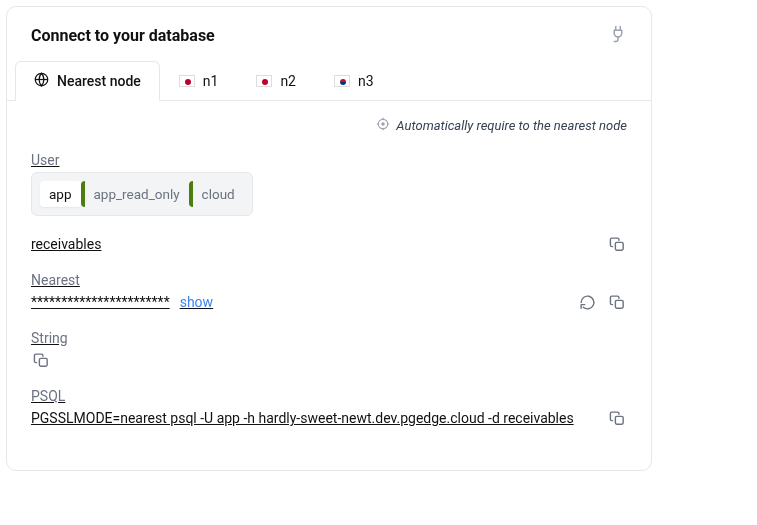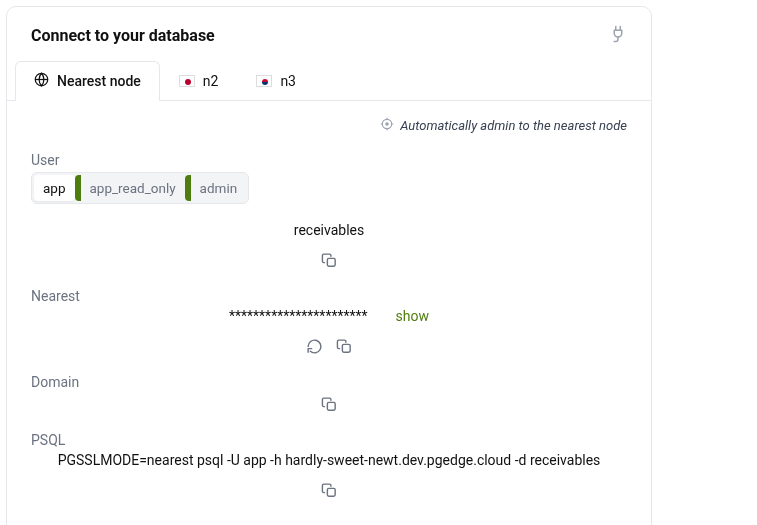--- a/index.html
+++ b/index.html
@@ -92,55 +92,55 @@
     font-style: italic;
     color: #374151;
     margin-bottom: 18px;
   }
   .autoroute .pin {
     color: #9ca3af;
     font-style: normal;
   }
   .field {
     margin-bottom: 18px;
+    text-decoration: underline;
   }
   .field-label {
     color: #6b7280;
     font-size: 14px;
     margin-bottom: 4px;
   }
   .field-row {
     display: flex;
     align-items: center;
     justify-content: space-between;
     gap: 12px;
-    flex-direction: column;
   }
   .field-value {
     font-size: 14px;
     color: #111;
     word-break: break-all;
   }
   .seg2 {
     display: inline-flex;
     border: 1px solid #e5e7eb;
     border-radius: 6px;
     background: #f3f4f6;
-    padding: 2px;
+    padding: 8px;
     gap: 0;
   }
   .seg2 .opt {
     padding: 5px 9px;
     font-size: 13.5px;
     color: #6b7280;
     cursor: pointer;
     border-radius: 4px;
   }
   .seg2 .opt + .opt {
-    border-left: 6px solid #4d7c0f;
+    border-left: 4px solid #4d7c0f;
   }
   .seg2 .opt.active {
     background: #fff;
     color: #111;
     box-shadow: 0 1px 2px rgba(0,0,0,0.06);
     border-left: none;
   }
   .row-actions {
     display: flex;
     gap: 10px;
@@ -149,24 +149,24 @@
   }
   .icon-btn {
     width: 20px; height: 20px;
     color: #6b7280;
     cursor: pointer;
     display: inline-flex;
     align-items: center;
     justify-content: center;
   }
   .show-link {
-    color: #4d7c0f;
+    color: #3b82f6;
     cursor: pointer;
     font-size: 14px;
-    margin-left: 28px;
+    margin-left: 10px;
   }
   .pw-row {
     display: flex;
     align-items: center;
   }
 </style>
 </head>
 <body>
 
 <div class="card">
@@ -189,47 +189,51 @@
         <svg width="15" height="15" viewBox="0 0 24 24" fill="none" stroke="currentColor" stroke-width="2">
             <circle cx="12" cy="12" r="10"></circle>
             <path d="M2 12h20"></path>
             <path d="M12 2a15 15 0 0 1 0 20a15 15 0 0 1 0-20z"></path>
           </svg>
       </span>
       <span>Nearest node</span>
     </div>
     <div class="tab">
       <span class="flag-jp"></span>
+      <span>n1</span>
+    </div>
+    <div class="tab">
+      <span class="flag-jp"></span>
       <span>n2</span>
     </div>
     <div class="tab">
       <span class="flag-kr"></span>
       <span>n3</span>
     </div>
   </div>
 
   <div class="tab-body">
 
     <div class="autoroute">
       <span class="pin">
         <svg width="14" height="14" viewBox="0 0 24 24" fill="none" stroke="currentColor" stroke-width="2" stroke-linecap="round">
             <circle cx="12" cy="12" r="8"></circle>
             <circle cx="12" cy="12" r="2" fill="currentColor"></circle>
             <path d="M12 2v2M12 20v2M2 12h2M20 12h2"></path>
           </svg>
       </span>
-      <span>Automatically admin to the nearest node</span>
+      <span>Automatically require to the nearest node</span>
     </div>
 
     <div class="field">
       <div class="field-label">User</div>
       <div class="seg2">
         <div class="opt active">app</div>
         <div class="opt">app_read_only</div>
-        <div class="opt">admin</div>
+        <div class="opt">cloud</div>
       </div>
     </div>
 
     <div class="field">
       <div class="field-row">
         <div class="field-value">receivables</div>
         <div class="row-actions">
           <span class="icon-btn">
             <svg width="17" height="17" viewBox="0 0 24 24" fill="none" stroke="currentColor" stroke-width="2" stroke-linecap="round" stroke-linejoin="round">
                 <rect x="9" y="9" width="11" height="11" rx="2"></rect>
@@ -258,21 +262,21 @@
             <svg width="17" height="17" viewBox="0 0 24 24" fill="none" stroke="currentColor" stroke-width="2" stroke-linecap="round" stroke-linejoin="round">
                 <rect x="9" y="9" width="11" height="11" rx="2"></rect>
                 <path d="M5 15H4a2 2 0 0 1-2-2V5a2 2 0 0 1 2-2h8a2 2 0 0 1 2 2v1"></path>
               </svg>
           </span>
         </div>
       </div>
     </div>
 
     <div class="field">
-      <div class="field-label">Domain</div>
+      <div class="field-label">String</div>
       <div class="field-row">
         <div class="row-actions">
           <span class="icon-btn">
             <svg width="17" height="17" viewBox="0 0 24 24" fill="none" stroke="currentColor" stroke-width="2" stroke-linecap="round" stroke-linejoin="round">
                 <rect x="9" y="9" width="11" height="11" rx="2"></rect>
                 <path d="M5 15H4a2 2 0 0 1-2-2V5a2 2 0 0 1 2-2h8a2 2 0 0 1 2 2v1"></path>
               </svg>
           </span>
         </div>
       </div>

